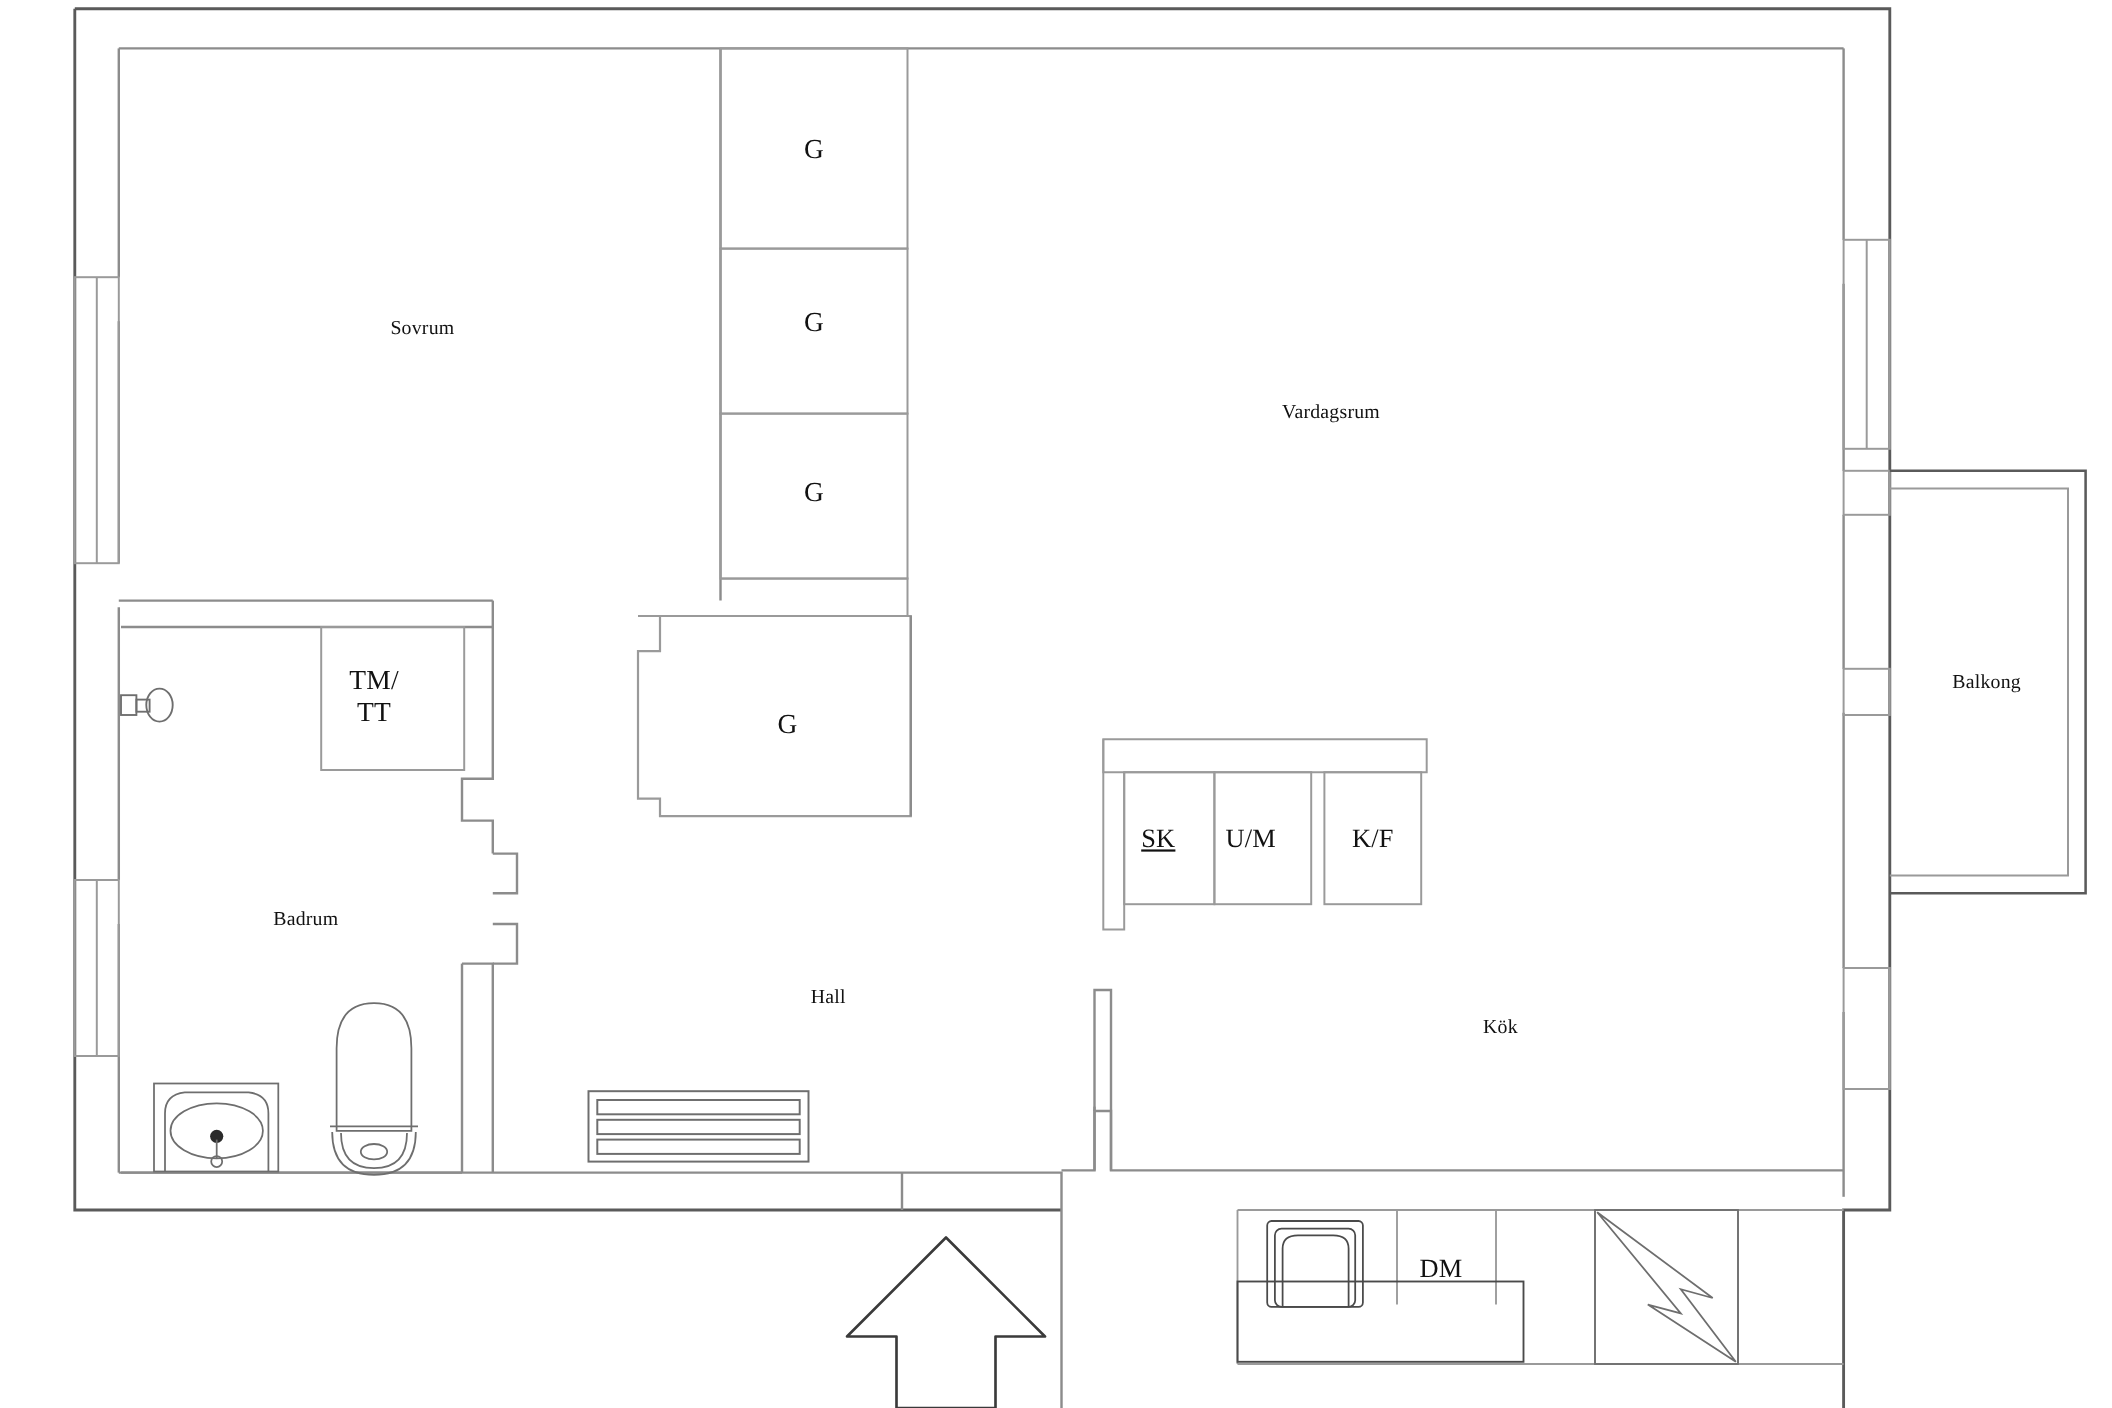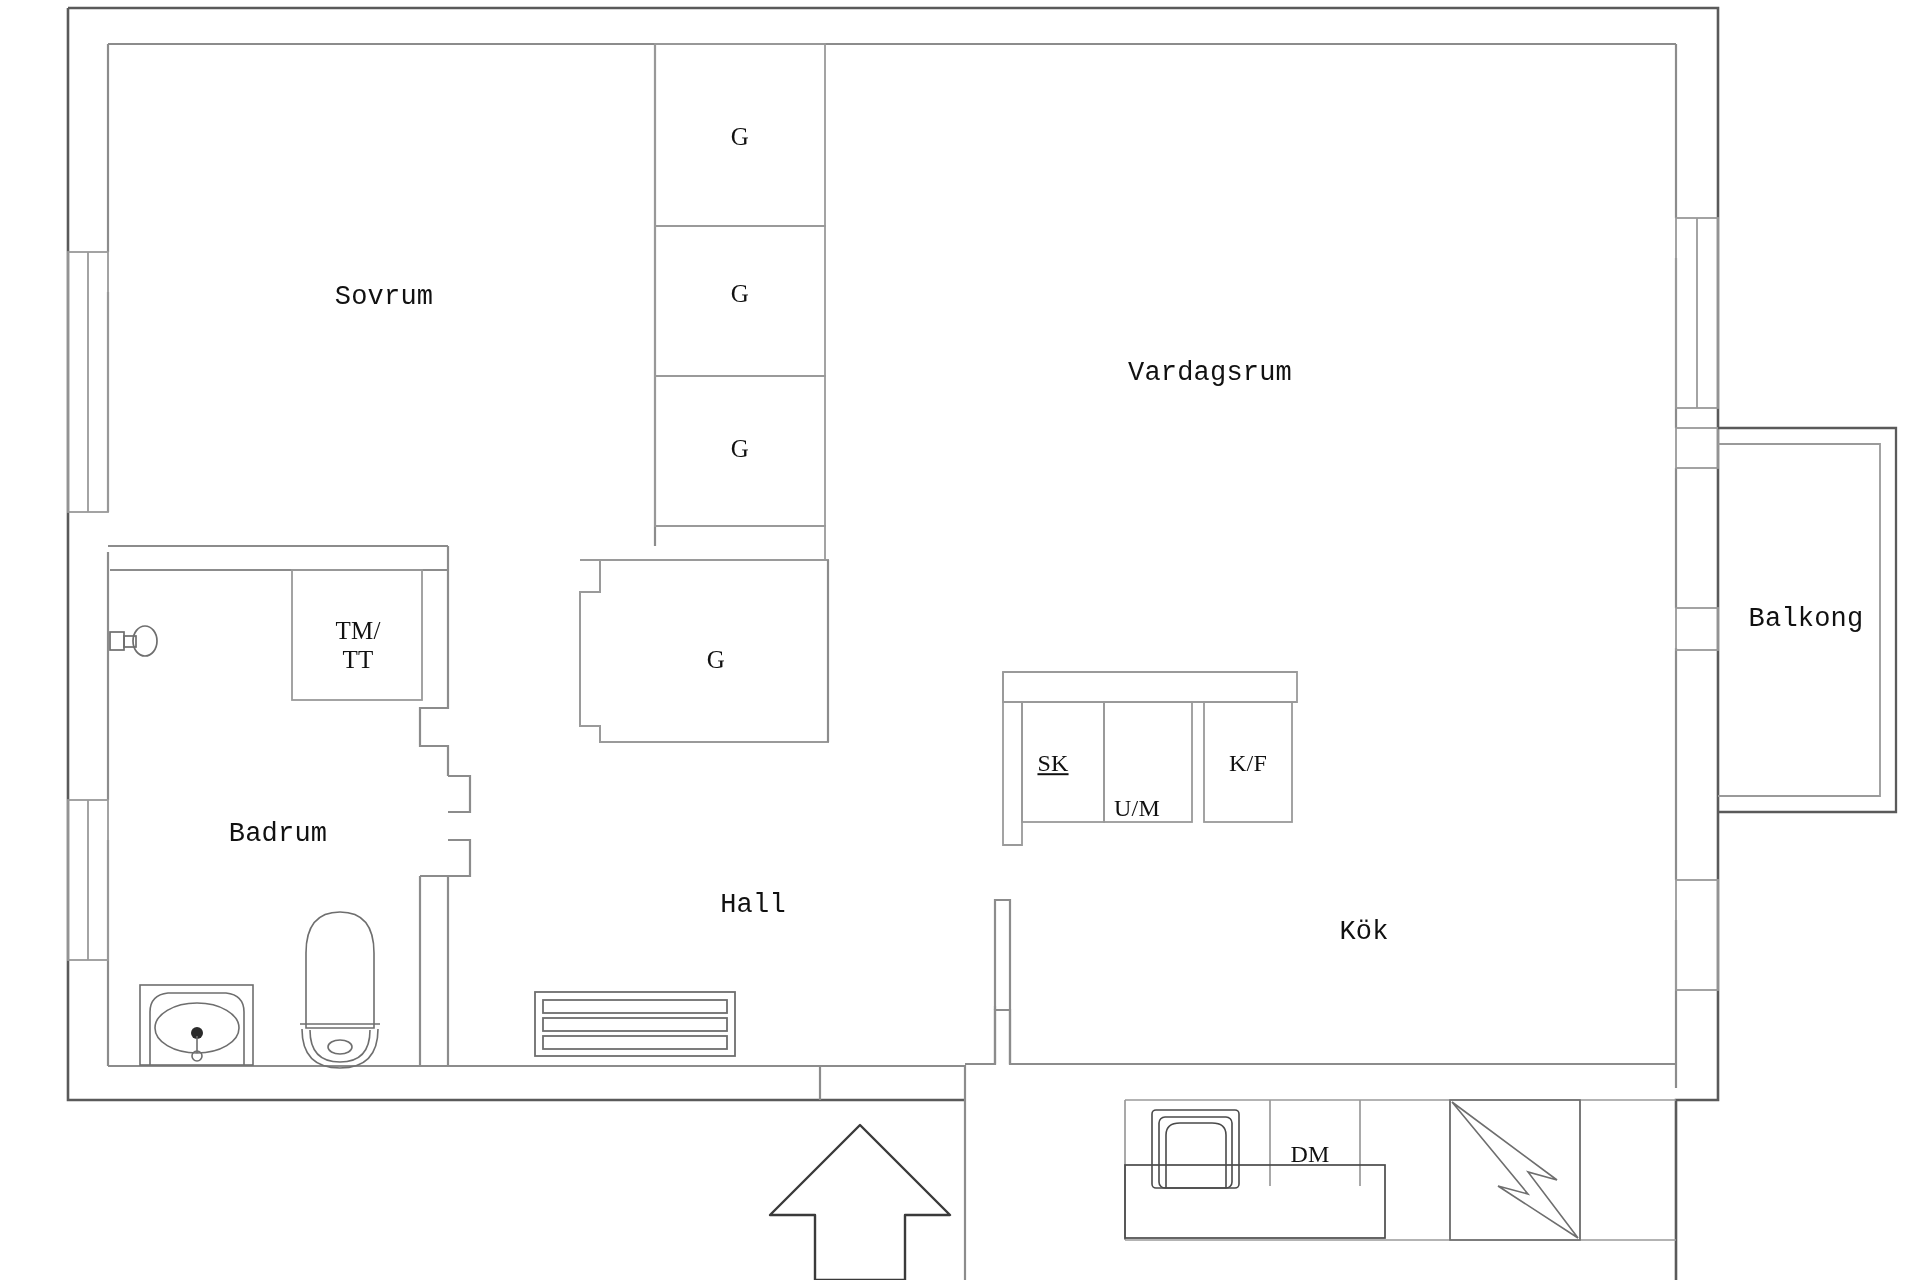--- a/index.html
+++ b/index.html
@@ -10,21 +10,21 @@
     position:absolute;
     color:#111111;
     font-family:"Liberation Serif", serif;
     white-space:nowrap;
     transform:translate(-50%,-50%);
     letter-spacing:.2px;
     line-height:1.15;
     text-align:center;
     pointer-events:none;
   }
-  .lbl-lg{font-size:27px;font-family:Liberation Mono, monospace;}
+  .lbl-lg{font-size:18px;}
   .lbl-md{font-size:25px;}
   .lbl-sm{font-size:24px;}
 </style>
 </head>
 <body>
 
 <div id="plan-root">
 
   <svg id="plan-svg" viewBox="0 0 1920 1280" xmlns="http://www.w3.org/2000/svg">
 
@@ -214,20 +214,20 @@
   <div class="room-label lbl-lg" style="left:278px;  top:835px;">Badrum</div>
   <div class="room-label lbl-lg" style="left:753px;  top:906px;">Hall</div>
   <div class="room-label lbl-lg" style="left:1364px; top:933px;">Kök</div>
   <div class="room-label lbl-lg" style="left:1806px; top:620px;">Balkong</div>
 
   <div class="room-label lbl-md" style="left:740px; top:137px;">G</div>
   <div class="room-label lbl-md" style="left:740px; top:294px;">G</div>
   <div class="room-label lbl-md" style="left:740px; top:449px;">G</div>
   <div class="room-label lbl-md" style="left:716px; top:660px;">G</div>
 
-  <div class="room-label lbl-md" style="left:358px;  top:634px; white-space:pre;margin-top:12px;">TM/
+  <div class="room-label lbl-md" style="left:340px;  top:634px; white-space:pre;">TM/
 TT</div>
   <div class="room-label lbl-sm" style="left:1053px; top:764px;text-decoration:underline;">SK</div>
-  <div class="room-label lbl-sm" style="left:1137px; top:764px;margin-top:45px;">U/M</div>
+  <div class="room-label lbl-sm" style="left:1137px; top:764px;">U/M</div>
   <div class="room-label lbl-sm" style="left:1248px; top:764px;">K/F</div>
   <div class="room-label lbl-sm" style="left:1310px; top:1155px;">DM</div>
 
 </div>
 
 </body></html>

